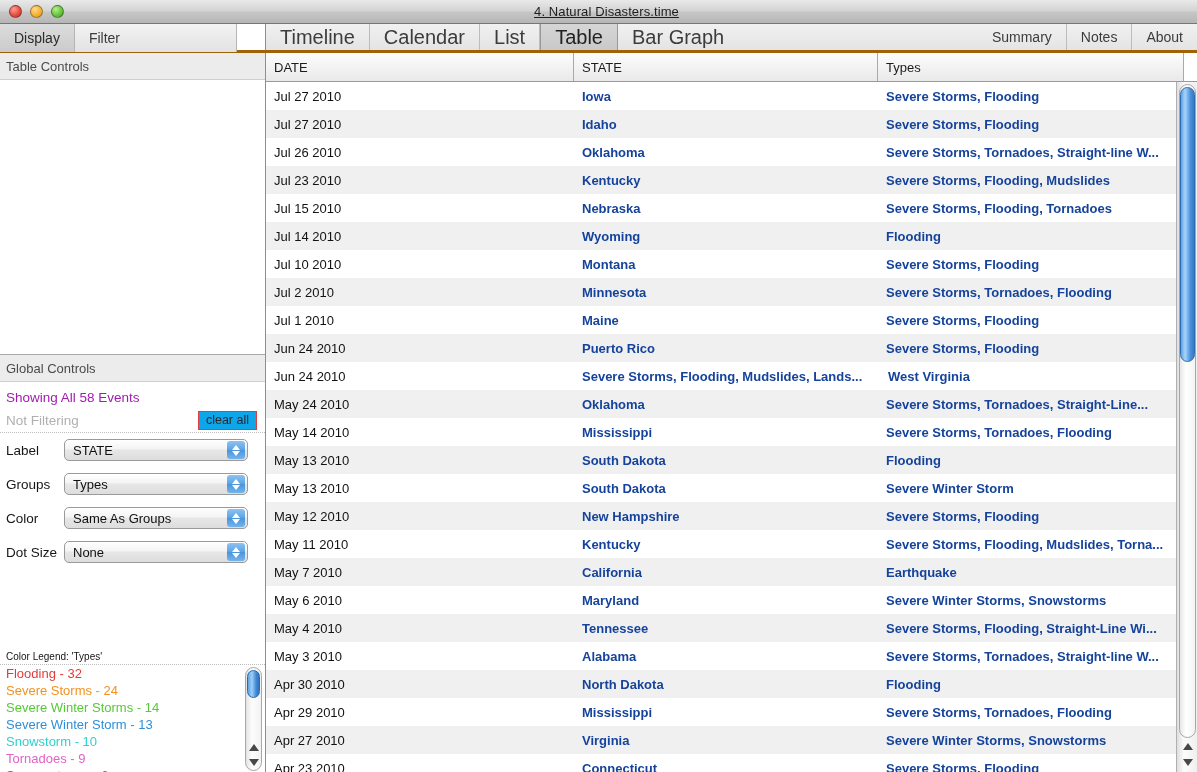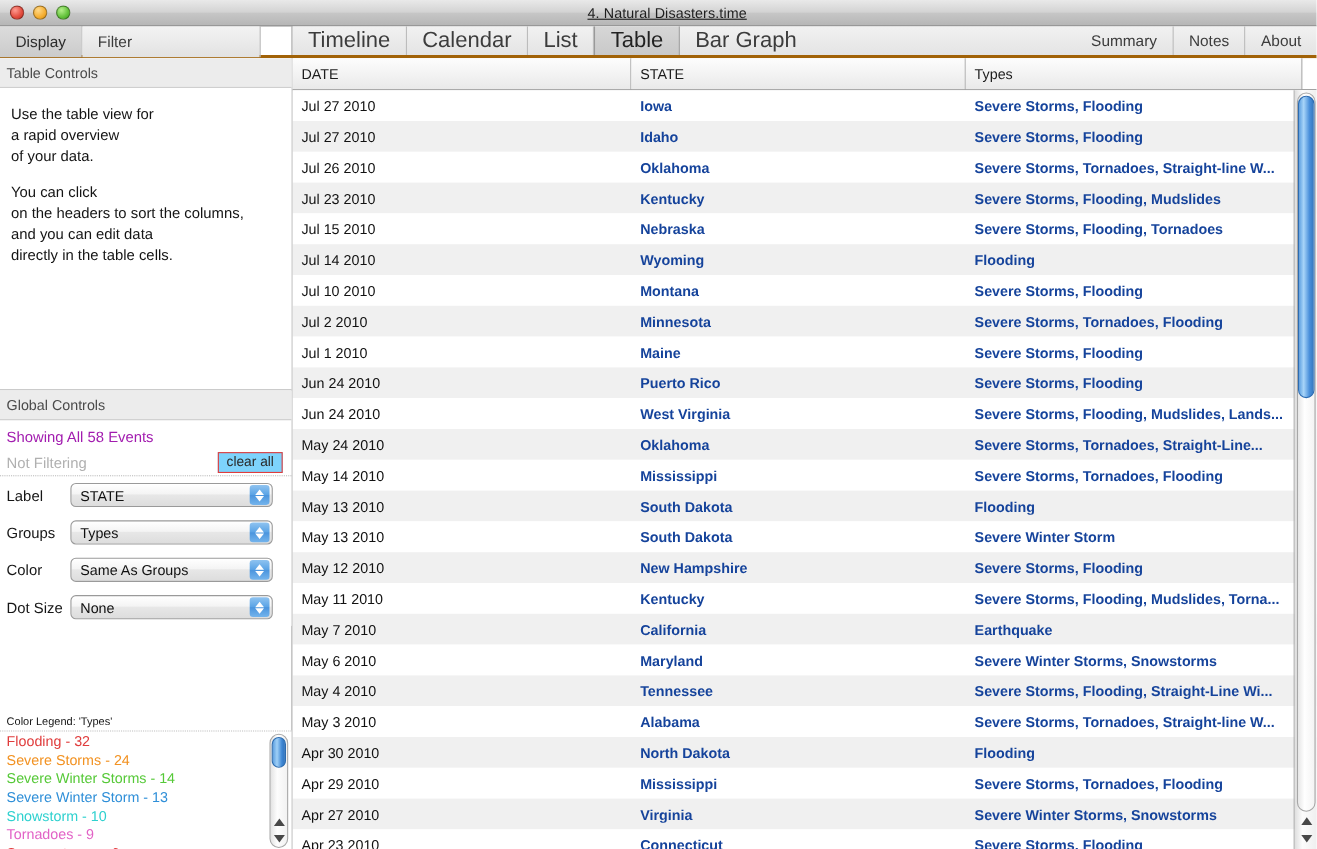--- a/index.html
+++ b/index.html
@@ -85,21 +85,21 @@
     font-size: 13.5px; color: #a21caf; padding: 8px 0 4px 6px;
   }
   .filterrow {
     display: flex; align-items: center; justify-content: space-between;
     padding: 0 8px 0 6px; height: 24px;
     border-bottom: 1px dotted #bdbdbd;
   }
   .notfiltering { font-size: 13.5px; color: #b0b0b0; }
   .clearall {
     font-size: 12.5px; color: #2a2a2a;
-    background: #7dd3fc; border: 1px solid #e03c3c;
+    background: #0ea5e9; border: 1px solid #e03c3c;
     padding: 1px 7px 2px 7px;
   }
 
   .ctrlrow { display: flex; align-items: center; height: 34px; padding-left: 6px; }
   .ctrllabel { width: 58px; font-size: 13.5px; color: #161616; }
   .combo {
     position: relative; width: 184px; height: 22px;
     background: linear-gradient(to bottom, #ffffff 0%, #f4f4f4 45%, #e7e7e7 50%, #dddddd 100%);
     border: 1px solid #9a9a9a; border-radius: 5px;
     box-shadow: 0 1px 0 rgba(255,255,255,.7) inset;
@@ -219,31 +219,20 @@
       <div class="rtab first">Summary</div>
       <div class="rtab">Notes</div>
       <div class="rtab">About</div>
     </div>
   </div>
 
   <div class="sidebar">
 
     <div class="tablectrl">
       <div class="section-hdr">Table Controls</div>
-      <div class="panel-body">
-        <div class="helptext">
-          <p style="white-space:pre-line">Use the table view for
-a rapid overview
-of your data.</p>
-          <p style="white-space:pre-line">You can click
-on the headers to sort the columns,
-and you can edit data
-directly in the table cells.</p>
-        </div>
-      </div>
     </div>
 
     <div class="globalctrl">
       <div class="section-hdr">Global Controls</div>
       <div class="showing">Showing All 58 Events</div>
       <div class="filterrow">
         <span class="notfiltering">Not Filtering</span>
         <span class="clearall">clear all</span>
       </div>
 
@@ -371,22 +360,22 @@
           <div class="td state">Maine</div>
           <div class="td types">Severe Storms, Flooding</div>
         </div>
         <div class="trow even">
           <div class="td date">Jun 24 2010</div>
           <div class="td state">Puerto Rico</div>
           <div class="td types">Severe Storms, Flooding</div>
         </div>
         <div class="trow odd">
           <div class="td date">Jun 24 2010</div>
+          <div class="td types">Severe Storms, Flooding, Mudslides, Lands...</div>
           <div class="td state">West Virginia</div>
-          <div class="td types">Severe Storms, Flooding, Mudslides, Lands...</div>
         </div>
         <div class="trow even">
           <div class="td date">May 24 2010</div>
           <div class="td state">Oklahoma</div>
           <div class="td types">Severe Storms, Tornadoes, Straight-Line...</div>
         </div>
         <div class="trow odd">
           <div class="td date">May 14 2010</div>
           <div class="td state">Mississippi</div>
           <div class="td types">Severe Storms, Tornadoes, Flooding</div>

